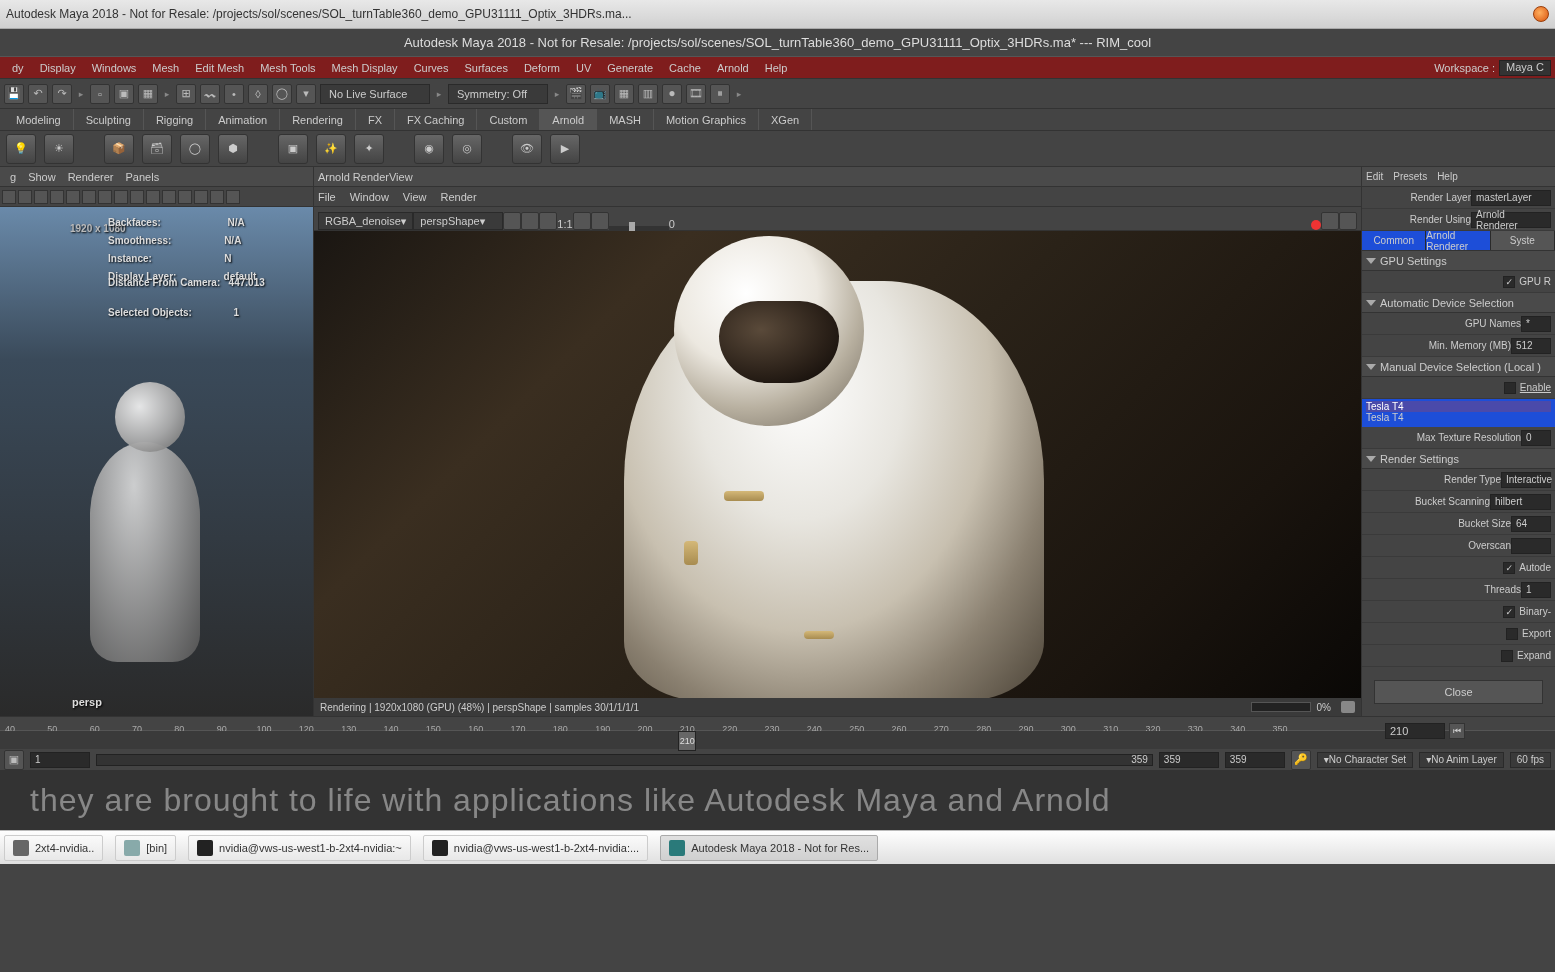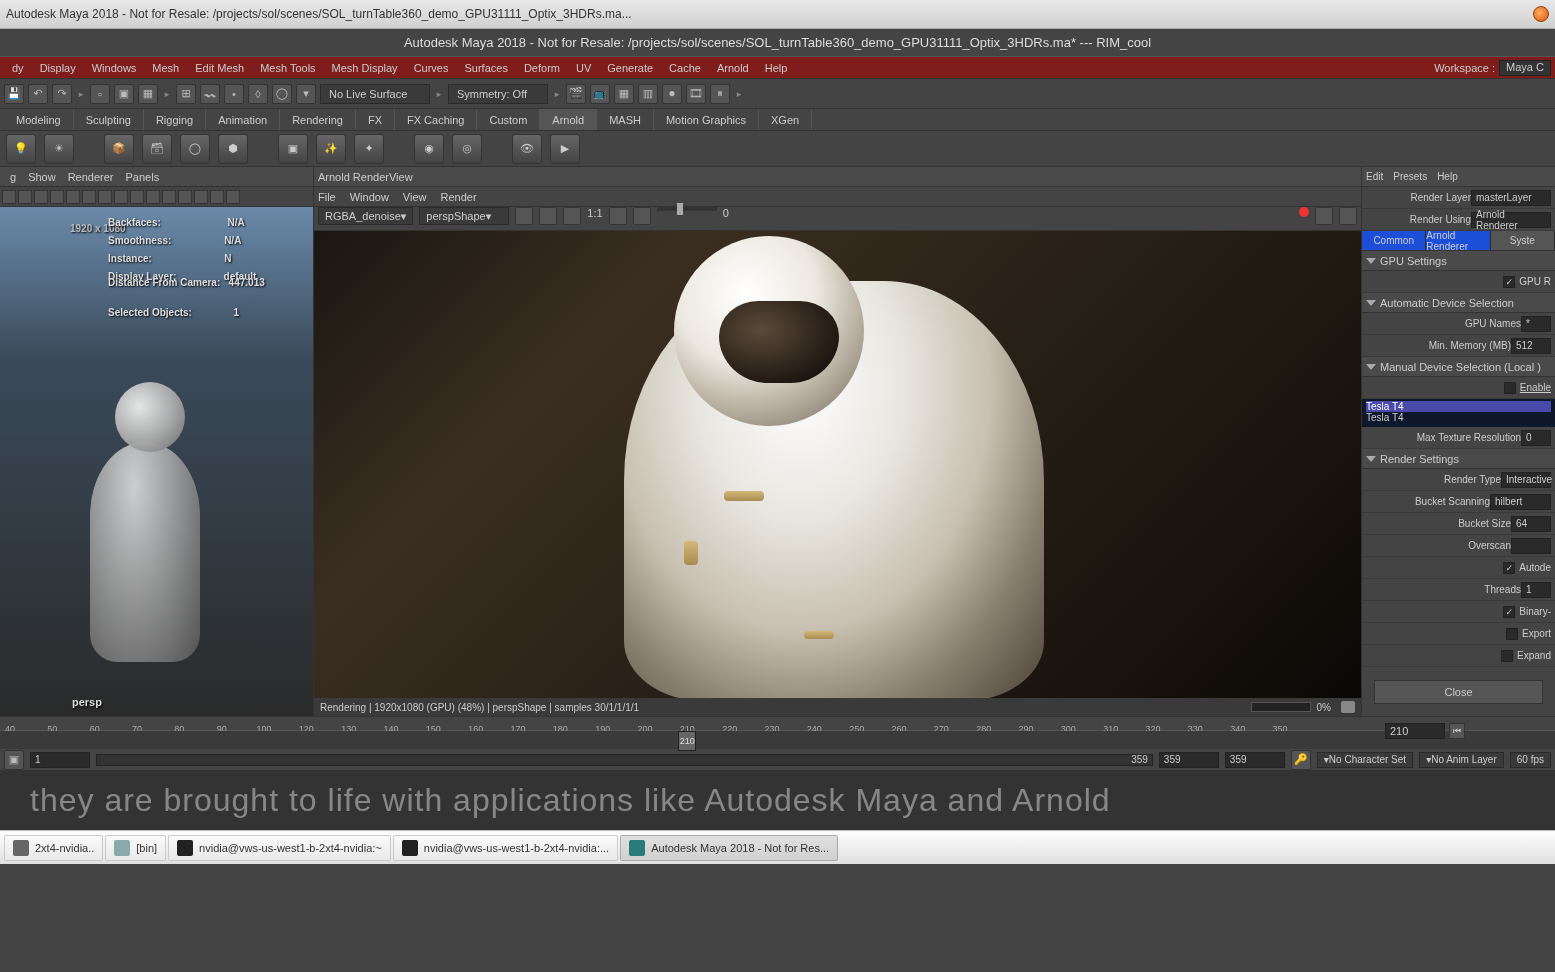--- a/index.html
+++ b/index.html
@@ -31,21 +31,21 @@
 .vp-canvas { flex:1; background:linear-gradient(180deg,#6a8aaa 0%,#3a4a5a 30%,#2a2a2a 100%); position:relative; overflow:hidden; }
 .hud-row { position:absolute; left:108px; font-size:10px; color:#ddd; font-weight:bold; text-shadow:1px 1px 2px #000; white-space:nowrap; }
 .hud-res { position:absolute; left:70px; top:16px; font-size:10px; color:#bbb; font-weight:bold; text-shadow:1px 1px 2px #000; }
 .hud-cam { position:absolute; left:72px; bottom:8px; font-size:11px; color:#ddd; font-weight:bold; text-shadow:1px 1px 2px #000; }
 .mini-figure { position:absolute; left:20px; top:165px; width:210px; height:330px; }
 .figure-body { position:absolute; left:70px; top:70px; width:110px; height:220px; background:radial-gradient(ellipse at 40% 20%,#ddd,#999 50%,#555); border-radius:60px 60px 30px 30px / 80px 80px 30px 30px; opacity:.9; }
 .figure-head { position:absolute; left:95px; top:10px; width:70px; height:70px; background:radial-gradient(circle at 35% 35%,#eee,#aaa 55%,#666); border-radius:50%; opacity:.95; }
 .render-panel { flex:1; background:#444; display:flex; flex-direction:column; }
 .rv-header { height:20px; background:#4a4a4a; display:flex; align-items:center; font-size:11px; padding:0 4px; border-bottom:1px solid #333; }
 .rv-menubar { height:20px; background:#444; display:flex; align-items:center; font-size:11px; padding:0 4px; gap:14px; border-bottom:1px solid #333; }
-.rv-toolbar { height:24px; background:#444; display:flex; align-items:flex-start; padding:0 4px; gap:6px; border-bottom:1px solid #333; }
+.rv-toolbar { height:24px; background:#444; display:flex; align-items:flex-end; padding:0 4px; border-bottom:1px solid #333; }
 .rv-dd { height:18px; background:#3a3a3a; border:1px solid #2a2a2a; padding:0 6px; display:flex; align-items:center; min-width:90px; font-size:11px; }
 .rv-ico { width:18px; height:18px; background:#555; border:1px solid #333; border-radius:2px; }
 .rv-slider { width:60px; height:4px; background:#333; position:relative; }
 .rv-slider::after { content:''; position:absolute; left:20px; top:-4px; width:6px; height:12px; background:#aaa; }
 .rv-rec { width:10px; height:10px; background:#e33; border-radius:50%; margin-left:auto; }
 .render-image { flex:1; background:linear-gradient(135deg,#1a1612 0%,#3a2e20 25%,#2a2218 50%,#1a140e 80%,#0a0806 100%); position:relative; overflow:hidden; }
 .robot-body { position:absolute; left:310px; top:50px; width:420px; height:420px; background:radial-gradient(ellipse at 42% 25%,#fefefe,#e8e6e0 30%,#c8c0b0 55%,#8a8070 75%,#4a4236); border-radius:160px 160px 80px 80px / 200px 200px 60px 60px; }
 .robot-head { position:absolute; left:360px; top:5px; width:190px; height:190px; background:radial-gradient(circle at 38% 30%,#fff,#ece8e0 40%,#b8b0a0 65%,#6a6256); border-radius:50%; }
 .robot-visor { position:absolute; left:405px; top:70px; width:120px; height:82px; background:radial-gradient(ellipse at 35% 35%,#5a4a3a,#2a2018 60%,#0a0604); border-radius:40px 40px 50px 50px / 36px 36px 48px 48px; }
 .gold-accent { position:absolute; background:linear-gradient(#d4b878,#a88c50); border-radius:4px; }
@@ -56,36 +56,36 @@
 .settings-panel { width:194px; background:#444; display:flex; flex-direction:column; font-size:10px; border-left:1px solid #333; }
 .sp-menubar { height:20px; background:#4a4a4a; display:flex; align-items:center; padding:0 4px; gap:10px; border-bottom:1px solid #333; }
 .sp-row { height:22px; display:flex; align-items:center; padding:0 4px; border-bottom:1px solid #3a3a3a; }
 .sp-label { flex:1; text-align:right; }
 .sp-input { width:80px; height:16px; background:#2a2a2a; border:1px solid #222; padding:0 4px; color:#ccc; display:flex; align-items:center; }
 .sp-tabs { height:20px; display:flex; border-bottom:1px solid #333; }
 .sp-tab { flex:1; display:flex; align-items:center; justify-content:center; background:#1d4ed8; border-right:1px solid #2a2a2a; font-size:10px; }
 .sp-section { height:20px; background:#4a4a4a; display:flex; align-items:center; padding:0 4px; gap:4px; font-size:11px; border-bottom:1px solid #333; }
 .sp-triangle { width:0; height:0; border-left:5px solid transparent; border-right:5px solid transparent; border-top:6px solid #aaa; }
 .sp-check { width:12px; height:12px; background:#2a2a2a; border:1px solid #222; display:flex; align-items:center; justify-content:center; font-size:9px; color:#ccc; }
-.sp-list { height:28px; background:#0f172a; display:flex; flex-direction:column; padding:2px 4px; font-size:10px; }
+.sp-list { height:28px; background:#1d4ed8; display:flex; flex-direction:column; padding:2px 4px; font-size:10px; }
 .sp-list-item { color:#ccc; }
 .sp-list-item.sel { background:#4a4aaa; color:#fff; }
 .sp-close { height:24px; display:flex; align-items:center; justify-content:center; background:#555; border:1px solid #333; margin:12px; font-size:11px; }
 .sp-scroll { flex:1; overflow:hidden; }
 .timeline { height:32px; background:#444; border-top:1px solid #333; position:relative; }
 .tl-ticks { height:14px; position:relative; font-size:9px; color:#aaa; border-bottom:1px solid #555; }
 .tl-tick { position:absolute; top:7px; transform:translateX(-50%); }
 .tl-track { height:18px; position:relative; background:#3a3a3a; }
 .tl-cursor { position:absolute; top:0; width:18px; height:20px; background:#666; color:#ddd; font-size:9px; display:flex; align-items:center; justify-content:center; border:1px solid #222; transform:translateX(-50%); }
 .range-bar { height:22px; background:#444; display:flex; align-items:center; padding:0 4px; gap:6px; border-top:1px solid #333; }
 .range-slot { width:60px; height:16px; background:#2a2a2a; border:1px solid #222; display:flex; align-items:center; padding:0 4px; font-size:10px; }
 .range-track { flex:1; height:12px; background:#333; border:1px solid #222; position:relative; }
 .range-dd { height:16px; background:#3a3a3a; border:1px solid #2a2a2a; padding:0 6px; font-size:10px; display:flex; align-items:center; }
 .info-bar { height:60px; background:#333; display:flex; align-items:center; padding:0 30px; font-size:32px; color:rgba(220,220,220,0.5); letter-spacing:1px; }
-.taskbar { height:34px; background:linear-gradient(#fefefe,#e0e0e0); border-top:1px solid #bbb; display:flex; align-items:center; padding:0 4px; gap:2px; font-size:11px; color:#333; }
+.taskbar { height:34px; background:linear-gradient(#fefefe,#e0e0e0); border-top:1px solid #bbb; display:flex; align-items:center; padding:0 4px; gap:12px; font-size:11px; color:#333; }
 .tb-item { height:26px; padding:0 8px; border:1px solid #ccc; background:linear-gradient(#fafafa,#e8e8e8); display:flex; align-items:center; gap:6px; max-width:240px; border-radius:2px; }
 .tb-item.active { background:linear-gradient(#e0e0e0,#d0d0d0); border-color:#aaa; }
 .tb-appicon { width:16px; height:16px; background:#666; border-radius:2px; }
 .tl-field { width:60px; height:16px; background:#2a2a2a; border:1px solid #222; padding:0 4px; display:flex; align-items:center; }
 .play-btn { width:16px; height:16px; background:#555; border:1px solid #333; display:flex; align-items:center; justify-content:center; font-size:9px; }
 </style>
 </head>
 <body>
 
 <div class="os-titlebar">

